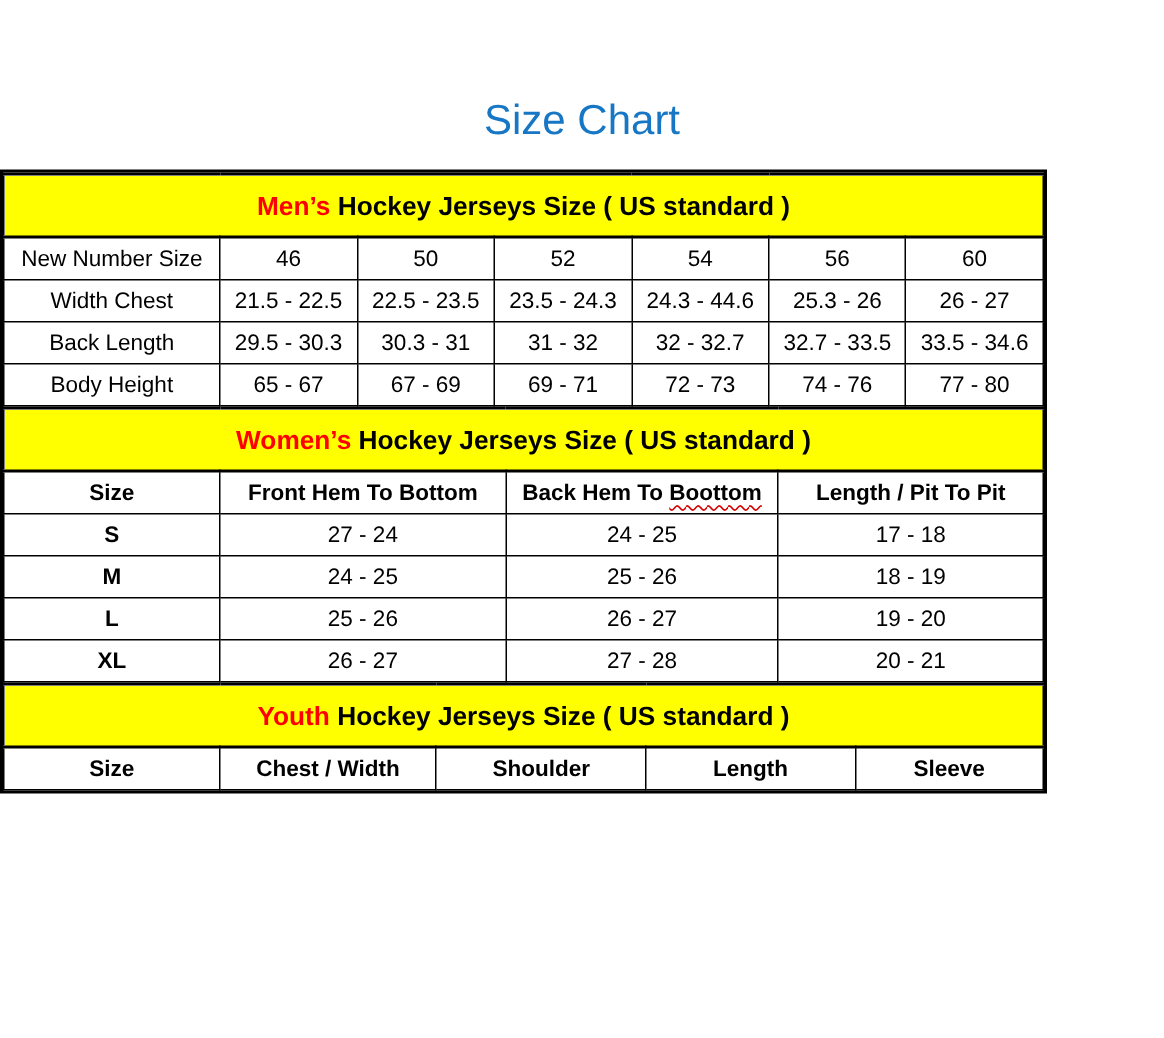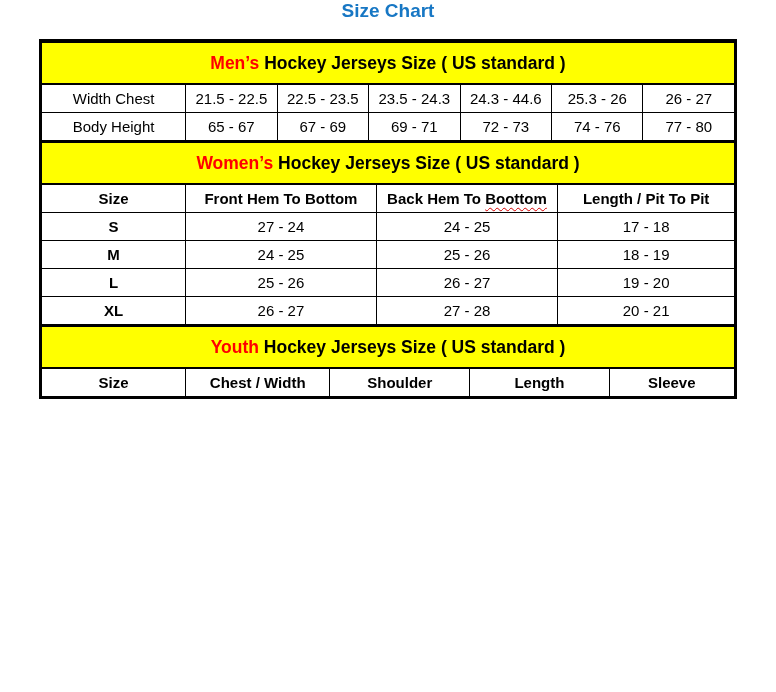--- a/index.html
+++ b/index.html
@@ -4,29 +4,29 @@
 <style>
   html, body {
     margin: 0; padding: 0;
     width: 776px; height: 692px;
     background: #ffffff;
     font-family: "Liberation Sans", "DejaVu Sans", sans-serif;
     color: #000000;
     overflow: hidden;
   }
   .page-title {
+    margin-top: 64px;
     margin-bottom: 17px;
     text-align: center;
-    font-size: 19px;
-    font-weight: bold;
+    font-size: 28px;
+    font-weight: normal;
     color: #1777c4;
   }
   .chart-wrap {
     width: 694px;
-    margin-left: 39px;
     border: 2px solid #000000;
   }
   table {
     width: 100%;
     border-collapse: collapse;
     table-layout: fixed;
   }
   td, th {
     border: 1px solid #000000;
     text-align: center;
@@ -76,27 +76,45 @@
         <col style="width:13.2%">
     </colgroup>
     <tbody>
         <tr>
       <td class="section-head" colspan="7">
         <span class="accent">Men’s</span>
         <span>Hockey Jerseys Size ( US standard )</span>
       </td>
     </tr>
     <tr>
+      <td>New Number Size</td>
+      <td>46</td>
+      <td>50</td>
+      <td>52</td>
+      <td>54</td>
+      <td>56</td>
+      <td>60</td>
+    </tr>
+    <tr>
       <td>Width Chest</td>
       <td>21.5 - 22.5</td>
       <td>22.5 - 23.5</td>
       <td>23.5 - 24.3</td>
       <td>24.3 - 44.6</td>
       <td>25.3 - 26</td>
       <td>26 - 27</td>
+    </tr>
+    <tr>
+      <td>Back Length</td>
+      <td>29.5 - 30.3</td>
+      <td>30.3 - 31</td>
+      <td>31 - 32</td>
+      <td>32 - 32.7</td>
+      <td>32.7 - 33.5</td>
+      <td>33.5 - 34.6</td>
     </tr>
     <tr>
       <td>Body Height</td>
       <td>65 - 67</td>
       <td>67 - 69</td>
       <td>69 - 71</td>
       <td>72 - 73</td>
       <td>74 - 76</td>
       <td>77 - 80</td>
     </tr>

